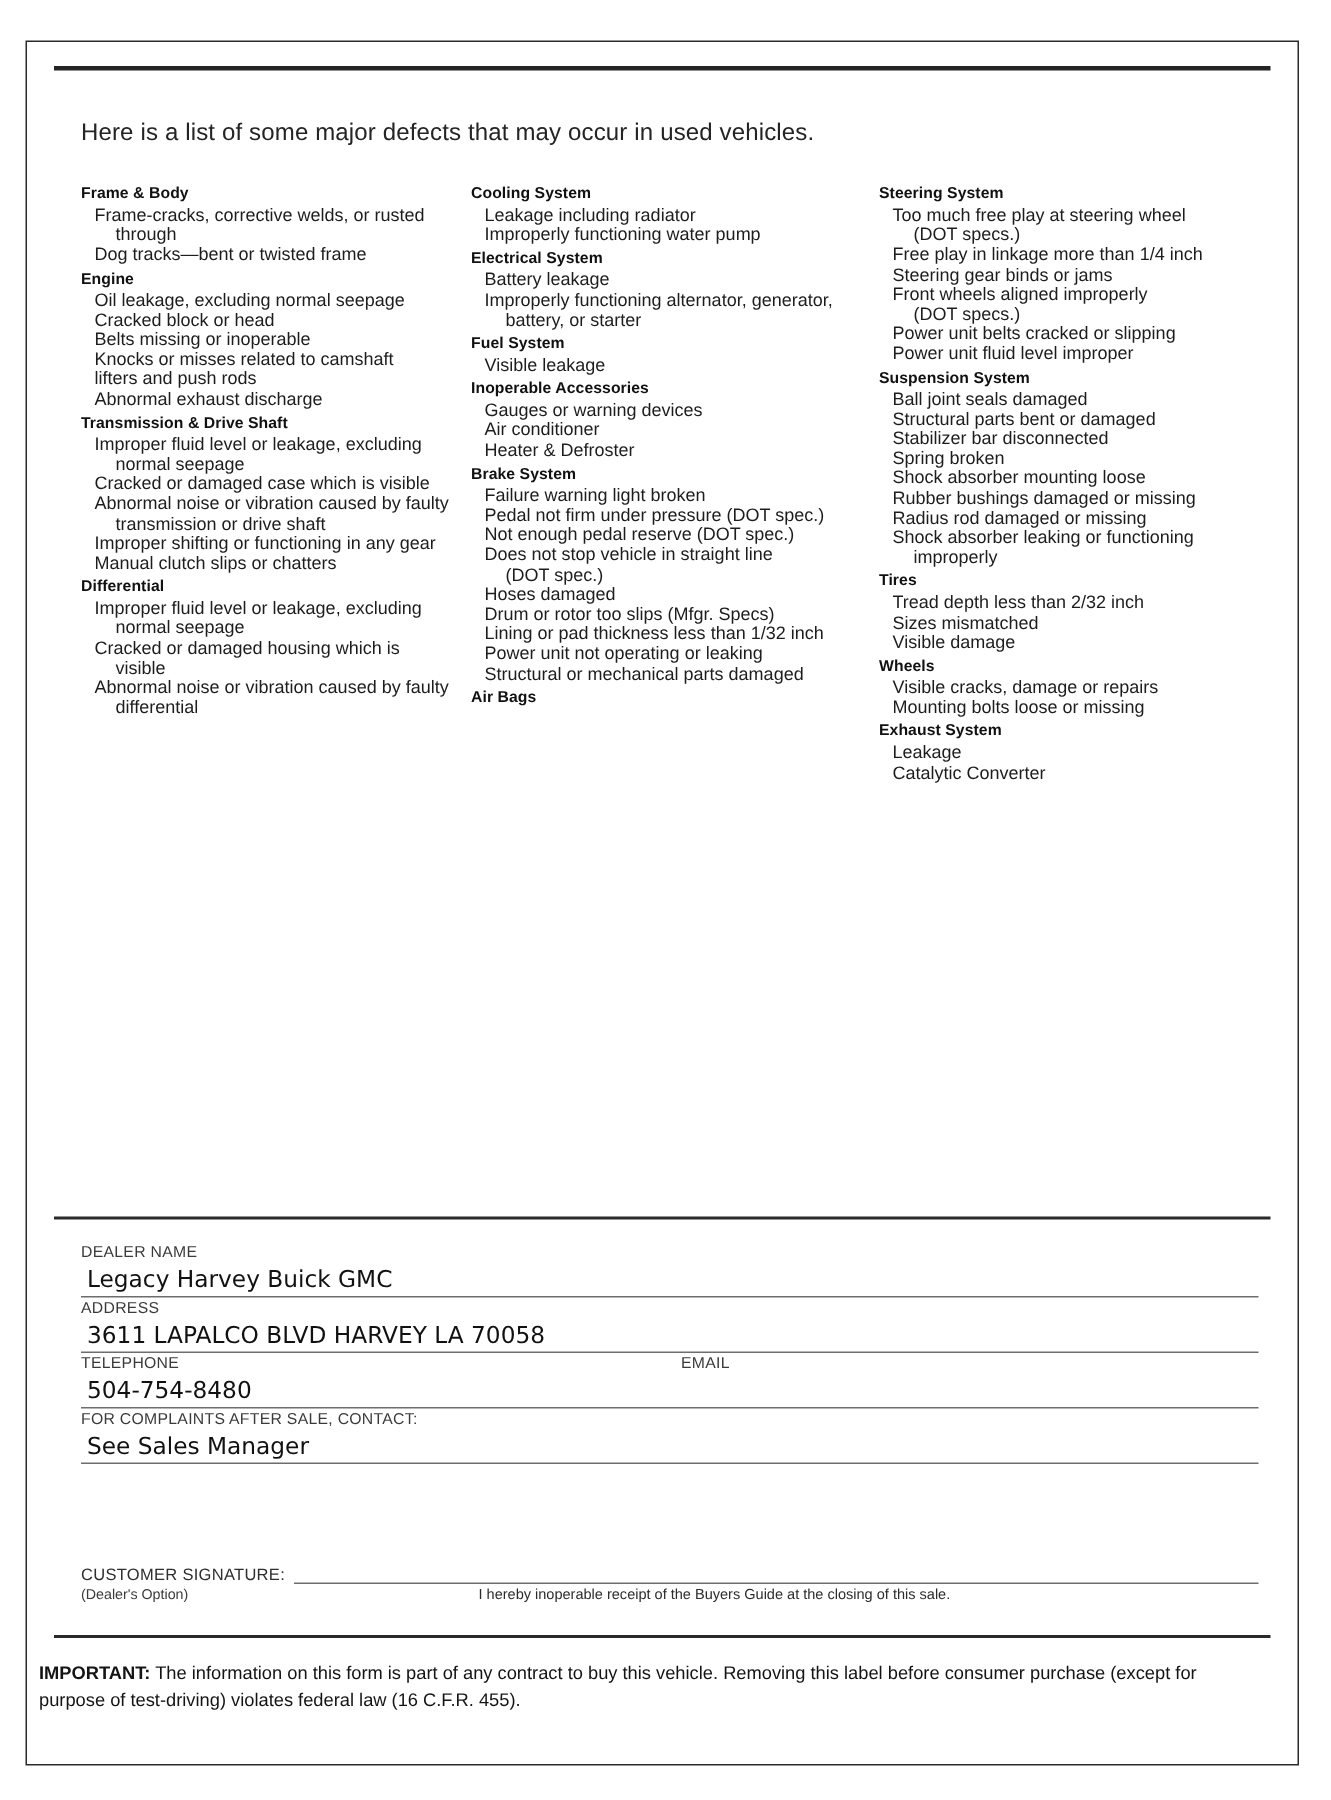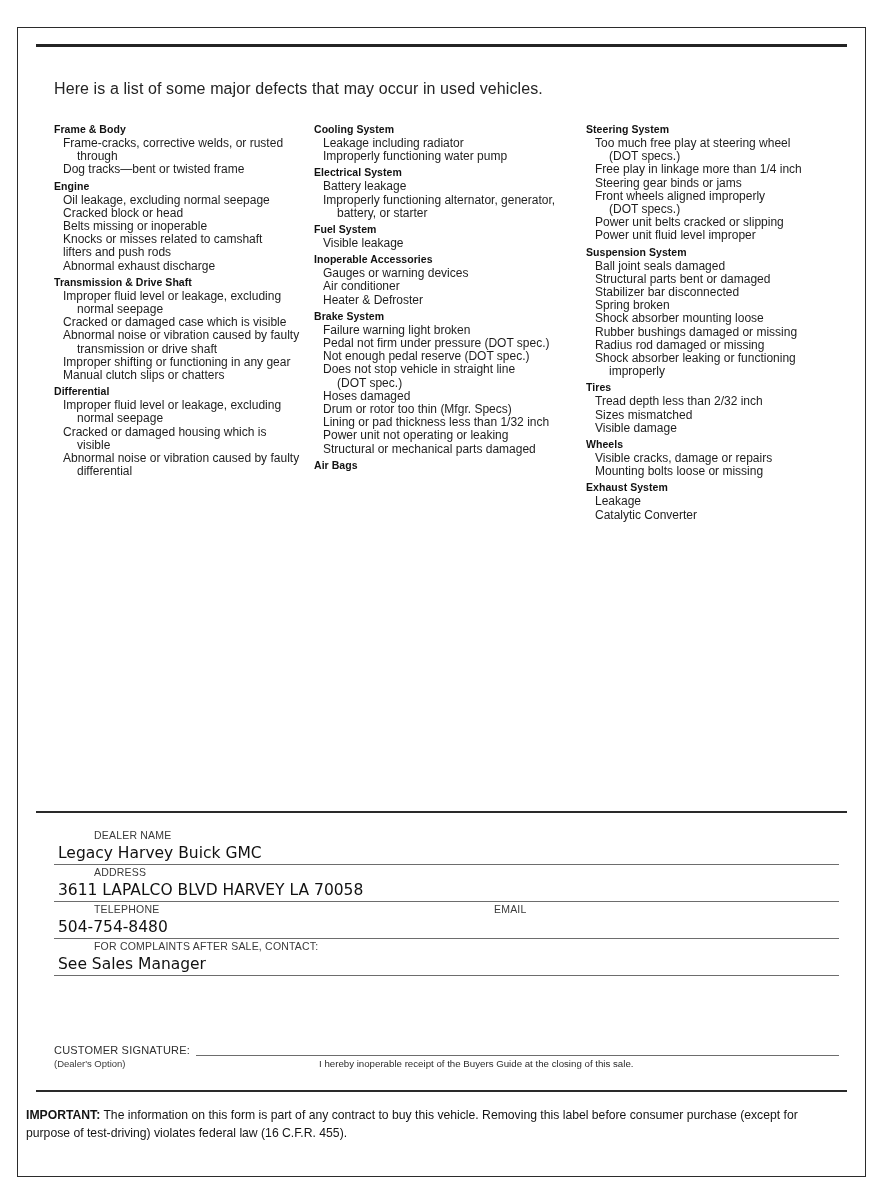--- a/index.html
+++ b/index.html
@@ -97,21 +97,20 @@
   .field {
     position: relative;
     border-bottom: 1px solid #6d6d6d;
   }
   .field-label {
     font-size: 10.5px;
     color: #3a3a3a;
     letter-spacing: 0.2px;
     line-height: 15px;
     display: block;
-    margin-left: 40px;
   }
   .field-value {
     font-size: 15.5px;
     color: #111;
     line-height: 21px;
     display: block;
     padding-left: 4px;
     font-family: "DejaVu Sans", sans-serif;
   }
   .row2 {
@@ -257,21 +256,21 @@
         </ul>
       </div>
       <div class="grp">
         <div class="grp-title">Brake System</div>
         <ul class="items">
           <li>Failure warning light broken</li>
           <li>Pedal not firm under pressure (DOT spec.)</li>
           <li>Not enough pedal reserve (DOT spec.)</li>
           <li><span>Does not stop vehicle in straight line</span><span class="cont">(DOT spec.)</span></li>
           <li>Hoses damaged</li>
-          <li>Drum or rotor too thin (Mfgr. Specs)</li>
+          <li>Drum or rotor too slips (Mfgr. Specs)</li>
           <li>Lining or pad thickness less than 1/32 inch</li>
           <li>Power unit not operating or leaking</li>
           <li>Structural or mechanical parts damaged</li>
         </ul>
       </div>
       <div class="grp">
         <div class="grp-title">Air Bags</div>
       </div>
     </div>
 

